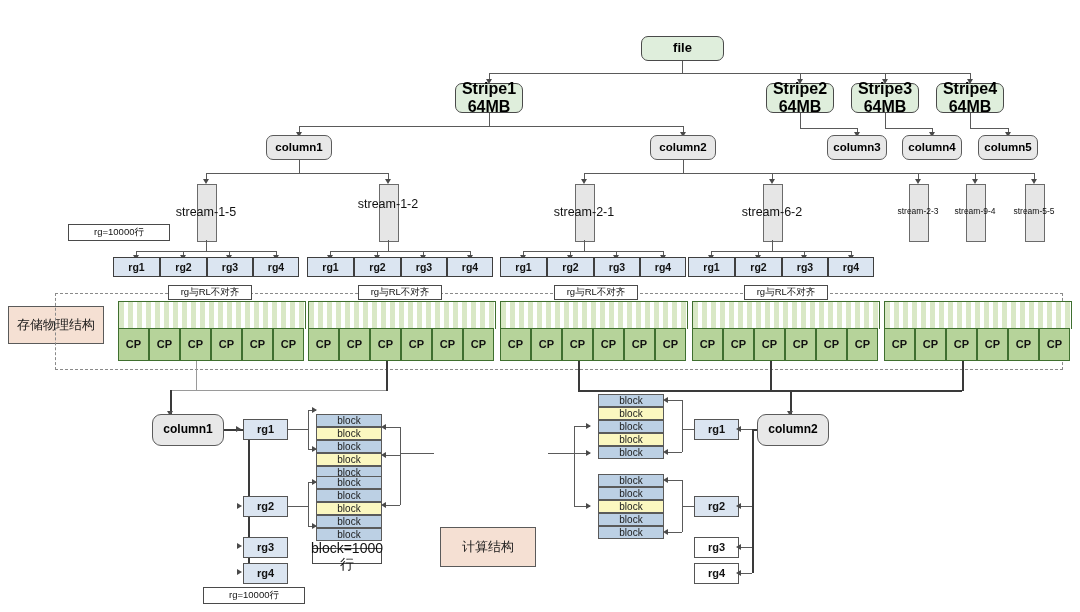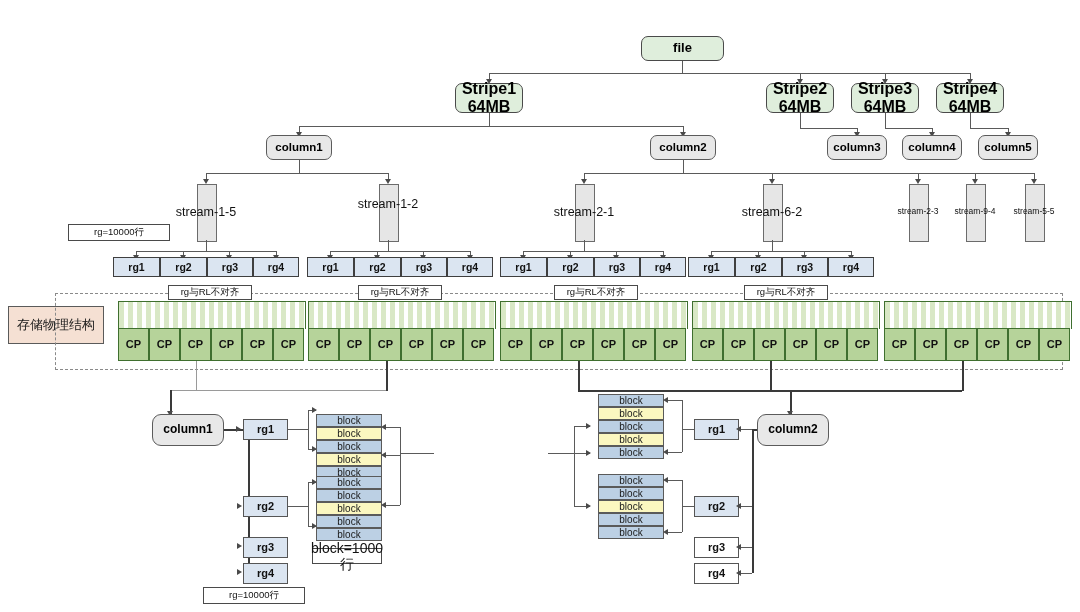--- a/index.html
+++ b/index.html
@@ -45,20 +45,21 @@
   .dashed-region{position:absolute;border:1px dashed #8a8a8a;box-sizing:border-box;}
 </style>
 </head>
 <body>
 
 <div id="stage">
 
 
   <div class="node tag-box" style="left:8px;top:306px;width:96px;height:38px;">存储物理结构</div>
 
+  <div class="node tag-box" style="left:440px;top:527px;width:96px;height:40px;">计算结构</div>
 
   <div class="node file-box" style="left:641px;top:36px;width:83px;height:25px;">file</div>
 
   <div class="ln v" style="left:682px;top:61px;height:12px;"></div>
   <div class="ln h" style="left:489px;top:73px;width:482px;"></div>
 
   <div class="ln v" style="left:489px;top:73px;height:8px;"></div>
   <div class="arrow" style="left:486px;top:79px;"></div>
   <div class="ln v" style="left:800px;top:73px;height:8px;"></div>
   <div class="arrow" style="left:797px;top:79px;"></div>

